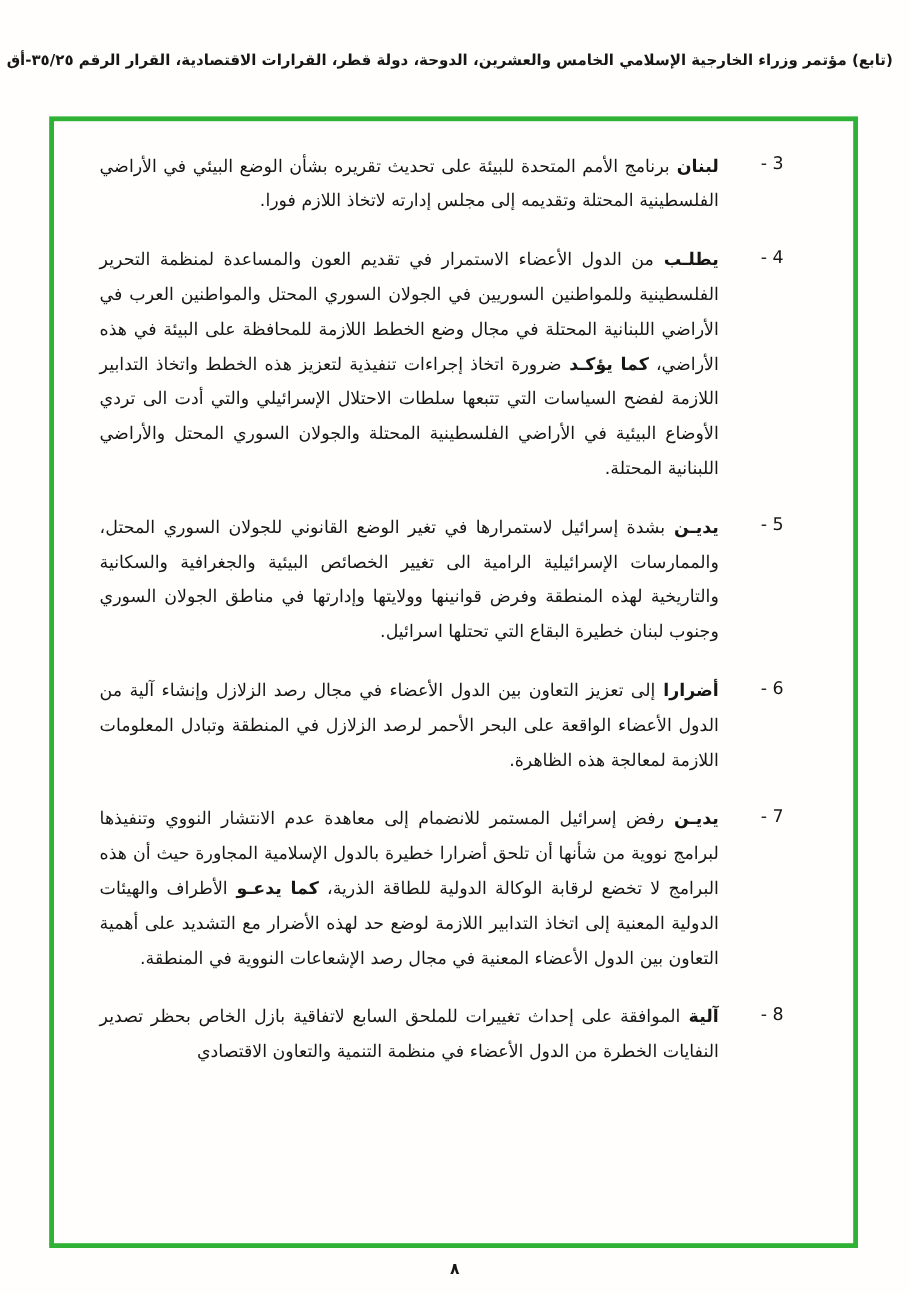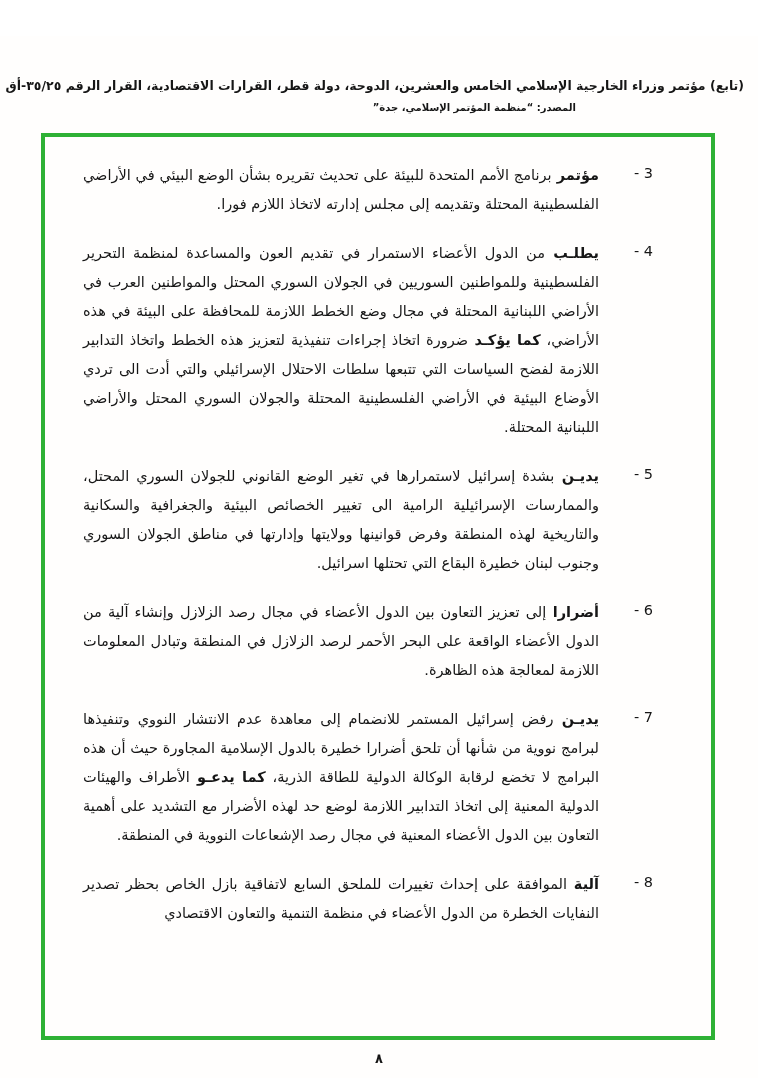--- a/index.html
+++ b/index.html
@@ -8,21 +8,20 @@
     background:#ffffff;
     font-family:"DejaVu Sans", sans-serif;
     color:#161616;
     position:relative;
     overflow:hidden;
   }
   .page {
     position:absolute; inset:0;
     direction:rtl;
     background:#fffefd;
-    margin-top:36px;
   }
   .header { position:absolute; top:42px; right:14px; left:14px; text-align:right; }
   .h1 {
     font-weight:bold;
     font-size:12.5px;
     white-space:nowrap;
     letter-spacing:0;
   }
   .h2 {
     font-weight:bold;
@@ -62,28 +61,27 @@
     font-weight:bold;
   }
 </style>
 </head>
 <body style="color: rgb(22, 22, 22);">
 
 <div class="page">
 
   <div class="header">
     <div class="h1">(تابع) مؤتمر وزراء الخارجية الإسلامي الخامس والعشرين، الدوحة، دولة قطر، القرارات الاقتصادية، القرار الرقم ٣٥/٢٥-أق</div>
-    <div class="h2">المصدر:  “منظمة المؤتمر الإسلامي، جدة”</div>
   </div>
 
   <div class="content-box" style="border-color: rgb(46, 177, 53);">
     <div class="list">
         <div class="item">
           <div class="num">3 -</div>
-          <div class="text"><span class="bold">مؤتمر </span><span>برنامج الأمم المتحدة للبيئة على تحديث تقريره بشأن الوضع البيئي في الأراضي الفلسطينية المحتلة وتقديمه إلى مجلس إدارته لاتخاذ اللازم فورا.</span></div>
+          <div class="text"><span class="bold">لبنان </span><span>برنامج الأمم المتحدة للبيئة على تحديث تقريره بشأن الوضع البيئي في الأراضي الفلسطينية المحتلة وتقديمه إلى مجلس إدارته لاتخاذ اللازم فورا.</span></div>
         </div>
         <div class="item">
           <div class="num">4 -</div>
           <div class="text"><span class="bold">يطلـب </span><span>من الدول الأعضاء الاستمرار في تقديم العون والمساعدة لمنظمة التحرير الفلسطينية وللمواطنين السوريين في الجولان السوري المحتل والمواطنين العرب في الأراضي اللبنانية المحتلة في مجال وضع الخطط اللازمة للمحافظة على البيئة في هذه الأراضي، </span><span class="bold">كما يؤكـد </span><span>ضرورة اتخاذ إجراءات تنفيذية لتعزيز هذه الخطط واتخاذ التدابير اللازمة لفضح السياسات التي تتبعها سلطات الاحتلال الإسرائيلي والتي أدت الى تردي الأوضاع البيئية في الأراضي الفلسطينية المحتلة والجولان السوري المحتل والأراضي اللبنانية المحتلة.</span></div>
         </div>
         <div class="item">
           <div class="num">5 -</div>
           <div class="text"><span class="bold">يديـن </span><span>بشدة إسرائيل لاستمرارها في تغير الوضع القانوني للجولان السوري المحتل، والممارسات الإسرائيلية الرامية الى تغيير الخصائص البيئية والجغرافية والسكانية والتاريخية لهذه المنطقة وفرض قوانينها وولايتها وإدارتها في مناطق الجولان السوري وجنوب لبنان خطيرة البقاع التي تحتلها اسرائيل.</span></div>
         </div>
         <div class="item">

